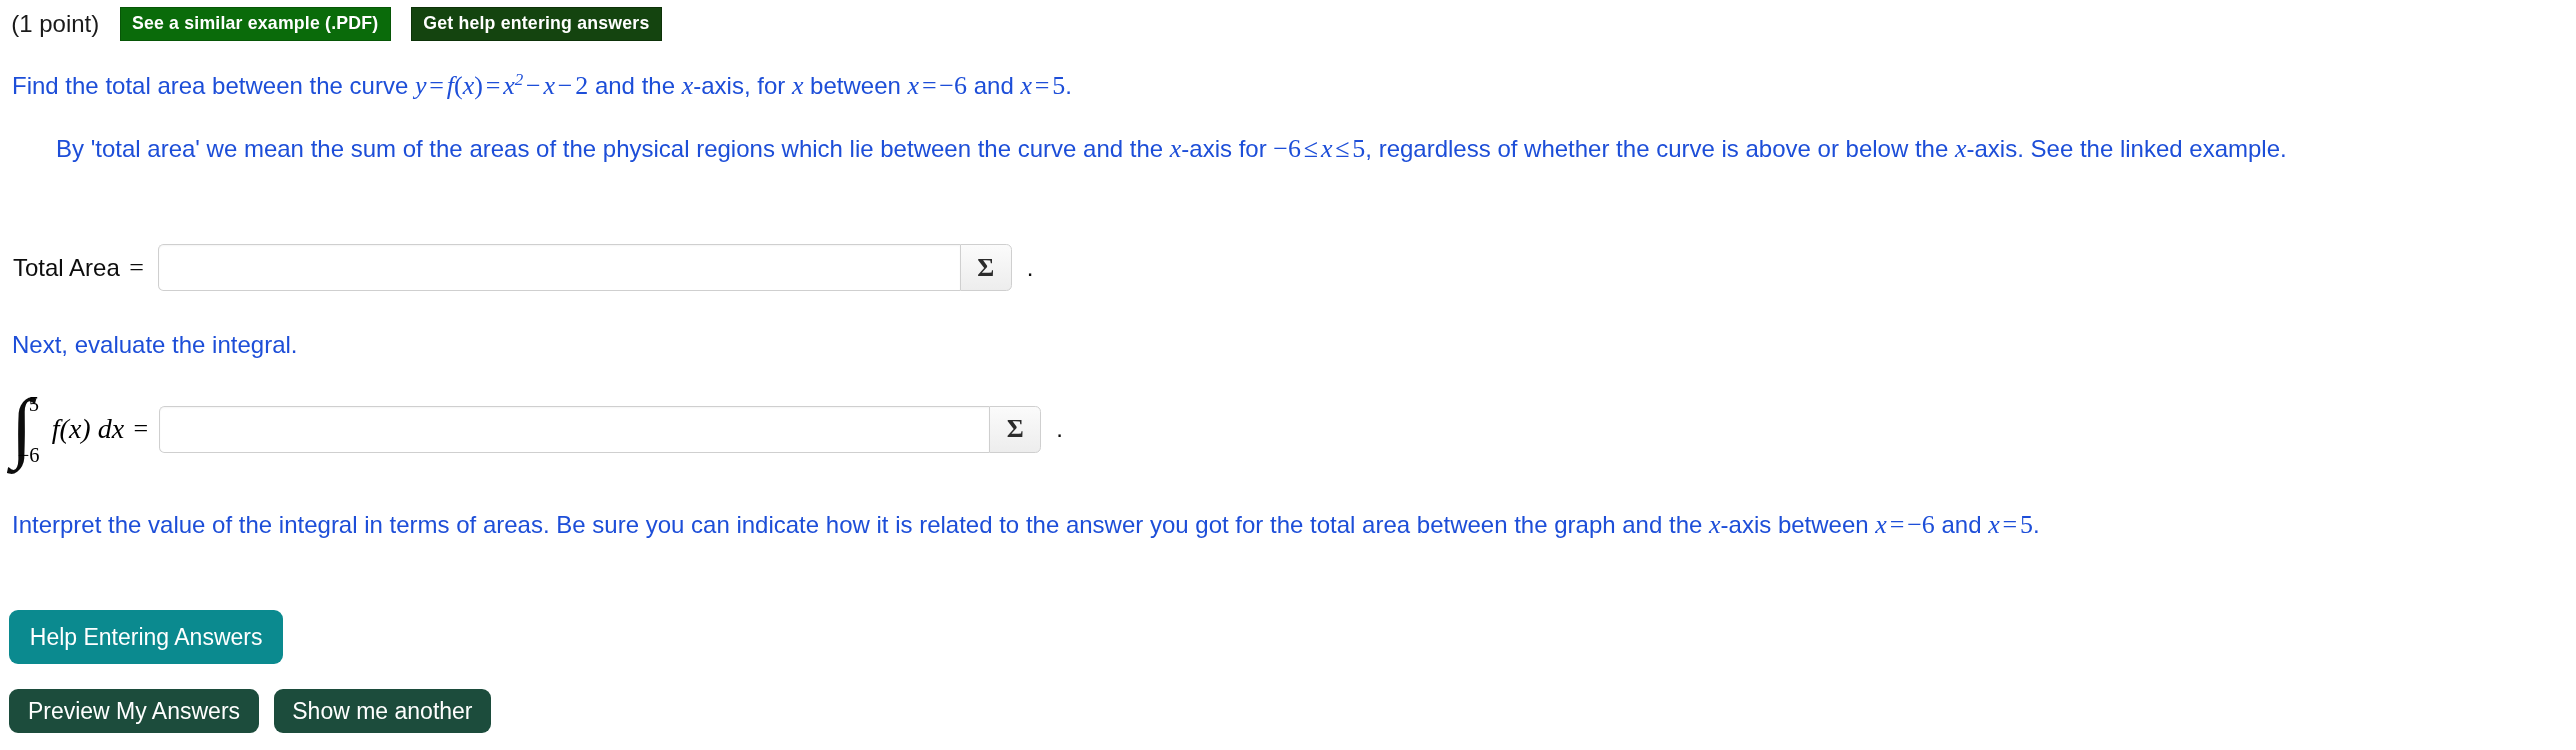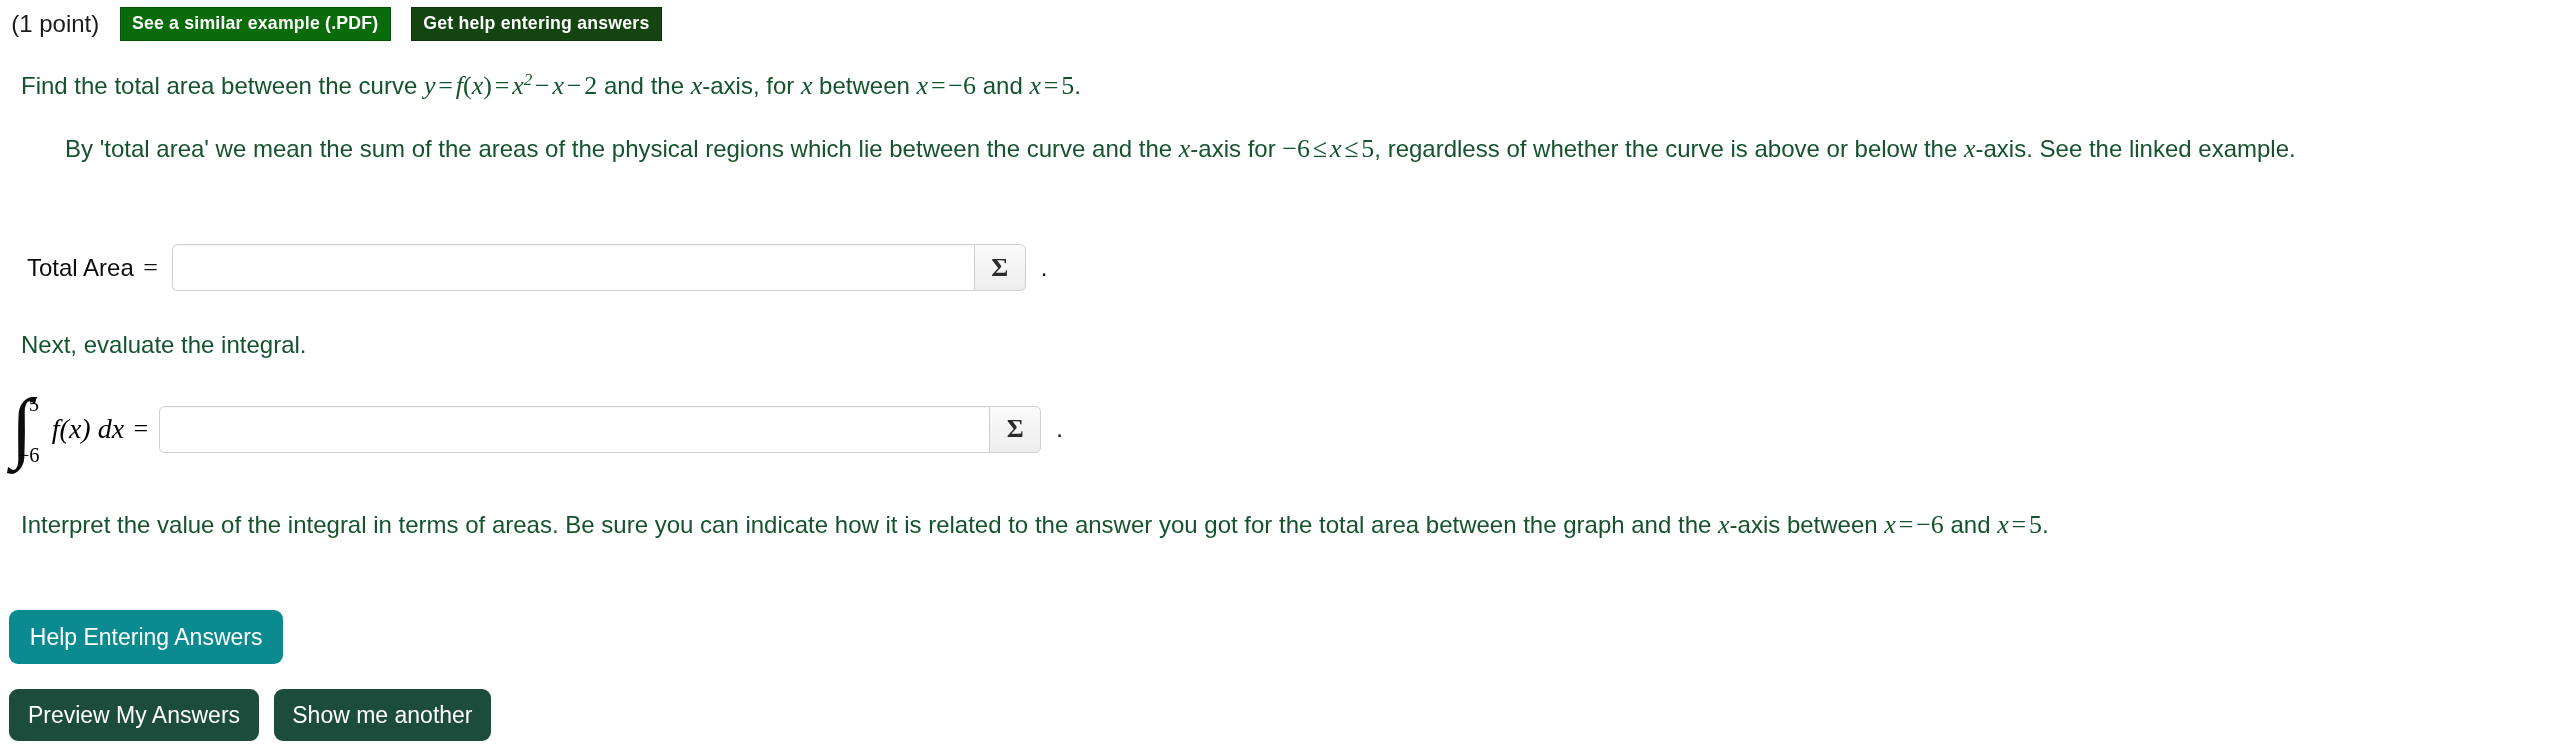--- a/index.html
+++ b/index.html
@@ -53,24 +53,24 @@
     border: 0.9px solid #0d3209;
   }
   .badge.bright {
     background: #0a6b0a;
     border: 0.9px solid #075607;
   }
 
   
   .prose {
     position: absolute;
-    left: 21px;
+    left: 12px;
     font-size: 24px;
     line-height: 1.45;
-    color: #14532d;
+    color: #1d4ed8;
     white-space: nowrap;
   }
   .prose.wrap {
     white-space: normal;
     width: 2383px;
     margin-left: 44px;
   }
 
   
   .m {
@@ -219,21 +219,21 @@
     background: #0b8a8f;
   }
   .btn-row {
     position: absolute;
     left: 9.3px;
     top: 689px;
     display: flex;
     gap: 15px;
   }
   .btn-dark {
-    height: 52px;
+    height: 44px;
     padding: 0 18.6px;
     background: #1c4c3c;
   }
 </style>
 </head>
 <body>
 
 <div class="page">
 
   <div class="header-line">
@@ -243,21 +243,21 @@
   </div>
 
   <div class="prose" style="top: 67px;">
     <span>Find the total area between the curve </span><span class="m">y</span><span class="op">=</span><span class="m">f</span><span class="m-up">(</span><span class="m">x</span><span class="m-up">)</span><span class="op">=</span><span class="m">x</span><sup class="exp">2</sup><span class="op">−</span><span class="m">x</span><span class="op">−</span><span class="m-up">2</span><span> and the </span><span class="m">x</span><span>-axis, for </span><span class="m">x</span><span> between </span><span class="m">x</span><span class="op">=</span><span class="m-up">−6</span><span> and </span><span class="m">x</span><span class="op">=</span><span class="m-up">5</span><span>.</span>
   </div>
 
   <div class="prose wrap" style="top: 130px;">
     <span>By 'total area' we mean the sum of the areas of the physical regions which lie between the curve and the </span><span class="m">x</span><span>-axis for </span><span class="m-up">−6</span><span class="op">≤</span><span class="m">x</span><span class="op">≤</span><span class="m-up">5</span><span>, regardless of whether the curve is above or below the </span><span class="m">x</span><span>-axis. See the linked example.</span>
   </div>
 
-  <div class="answer-row" style="left: 27px; top: 244px;">
+  <div class="answer-row" style="left: 13px; top: 244px;">
     <span class="ans-label">
       <span>Total Area</span>
       <span class="op">=</span>
     </span>
     <span class="input-group">
       <input class="ans-input" style="width: 802px;" type="text" placeholder="">
       <span class="sigma-btn">Σ</span>
     </span>
     <span class="trailing-dot">.</span>
   </div>

